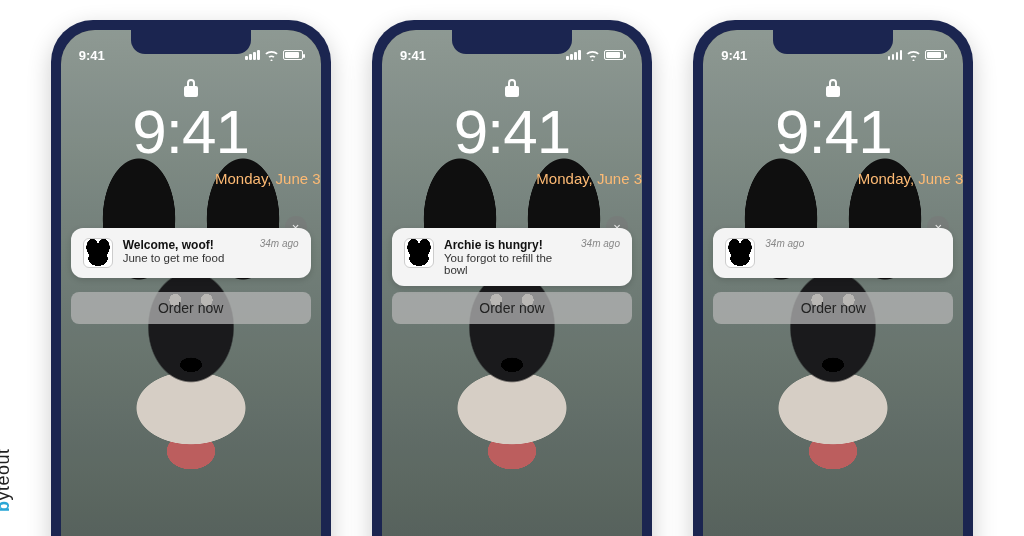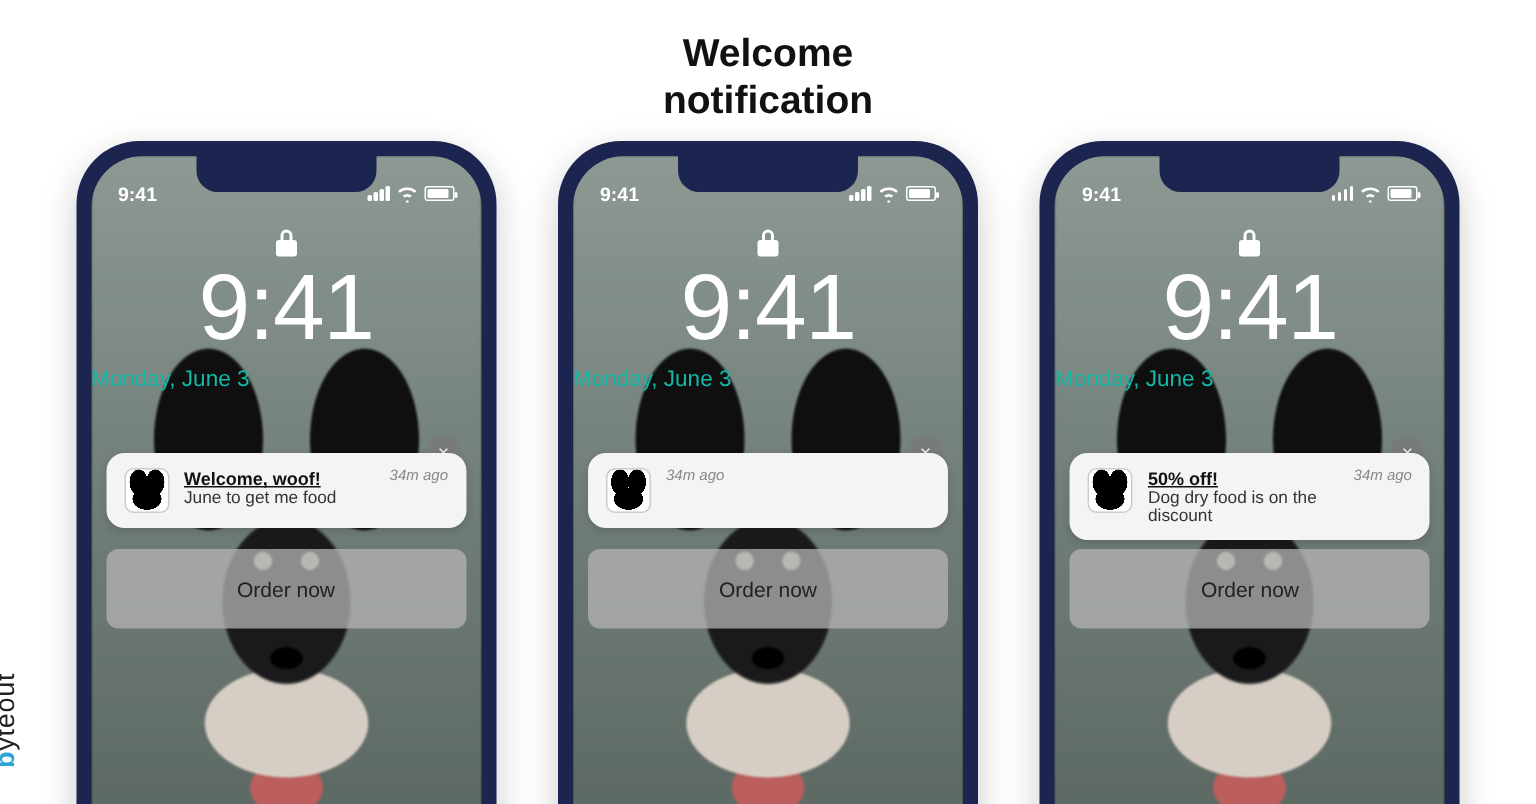--- a/index.html
+++ b/index.html
@@ -104,21 +104,21 @@
     color: #fff; z-index: 3;
   }
   .big-time {
     position: absolute; top: 66px; left: 0; right: 0;
     text-align: center; color: #fff;
     font-size: 62px; font-weight: 300; letter-spacing: -1px;
     z-index: 3;
   }
   .big-date {
     position: absolute; top: 140px; left: 0; right: 0;
-    text-align: left; color: #14b8a6;
+    text-align: right; color: #fdba74;
     font-size: 15px; font-weight: 400;
     z-index: 3;
   }
   .dim {
     position: absolute; inset: 0;
     background: rgba(0,0,0,0.08);
     z-index: 2;
   }
   .close-pill {
     position: absolute;
@@ -149,28 +149,28 @@
     width: 30px; height: 30px; border-radius: 6px;
     background:
       radial-gradient(ellipse 10px 14px at 30% 30%, #000 0%, #000 60%, transparent 61%),
       radial-gradient(ellipse 10px 14px at 70% 30%, #000 0%, #000 60%, transparent 61%),
       radial-gradient(ellipse 16px 12px at 50% 70%, #000 0%, #000 60%, transparent 61%),
       #fff;
     border: 1px solid #ccc;
     flex-shrink: 0;
   }
   .notif-body { flex: 1; min-width: 0; }
-  .notif-title { font-size: 12px; font-weight: 700; color: #111; text-decoration: underline; }
+  .notif-title { font-size: 12px; font-weight: 700; color: #111; }
   .notif-msg { font-size: 11.5px; color: #333; }
   .notif-time { font-size: 10px; color: #888; flex-shrink: 0; font-style: italic; }
   .cta {
     position: absolute;
     left: 10px; right: 10px;
     top: 262px;
-    height: 53px;
+    height: 32px;
     background: rgba(180,180,180,0.75);
     border-radius: 8px;
     display: flex; align-items: center; justify-content: center;
     font-size: 14px; color: #222;
     z-index: 5;
   }
   .brand {
     position: absolute;
     left: 14px;
     bottom: 24px;
@@ -180,24 +180,20 @@
     font-weight: 500;
     letter-spacing: 0.5px;
     color: #222;
   }
   .brand .b { color: #2aa6d6; font-weight: 700; }
 </style>
 </head>
 <body>
 
 <div class="row">
-  <div class="col">
-      <div class="heading">Welcome
-notification</div>
-    </div>
 </div>
 
 <div class="phones">
 
   <div class="phone">
     <div class="screen">
       <div class="wallpaper"></div>
       <div class="dim"></div>
       <div class="notch"></div>
       <div class="status-bar">
@@ -258,20 +254,24 @@
       <div class="lock-icon">
         <svg width="16" height="20" viewBox="0 0 16 20">
             <path d="M4 8V5a4 4 0 118 0v3h1a2 2 0 012 2v7a2 2 0 01-2 2H3a2 2 0 01-2-2v-7a2 2 0 012-2h1zm2 0h4V5a2 2 0 10-4 0v3z" fill="#fff"></path>
           </svg>
       </div>
       <div class="big-time">9:41</div>
       <div class="big-date">Monday, June 3</div>
       <div class="close-pill">×</div>
       <div class="notif">
         <div class="notif-icon"></div>
+        <div class="notif-body">
+          <div class="notif-title">Archie is hungry!</div>
+          <div class="notif-msg">You forgot to refill the bowl</div>
+        </div>
         <div class="notif-time">34m ago</div>
       </div>
       <div class="cta">Order now</div>
     </div>
   </div>
 
   <div class="phone">
     <div class="screen">
       <div class="wallpaper"></div>
       <div class="dim"></div>
@@ -294,24 +294,20 @@
       <div class="lock-icon">
         <svg width="16" height="20" viewBox="0 0 16 20">
             <path d="M4 8V5a4 4 0 118 0v3h1a2 2 0 012 2v7a2 2 0 01-2 2H3a2 2 0 01-2-2v-7a2 2 0 012-2h1zm2 0h4V5a2 2 0 10-4 0v3z" fill="#fff"></path>
           </svg>
       </div>
       <div class="big-time">9:41</div>
       <div class="big-date">Monday, June 3</div>
       <div class="close-pill">×</div>
       <div class="notif">
         <div class="notif-icon"></div>
-        <div class="notif-body">
-          <div class="notif-title">50% off!</div>
-          <div class="notif-msg">Dog dry food is on the  discount</div>
-        </div>
         <div class="notif-time">34m ago</div>
       </div>
       <div class="cta">Order now</div>
     </div>
   </div>
 
 </div>
 
 <div class="brand"><span class="b">b</span><span>yteout</span></div>
 

